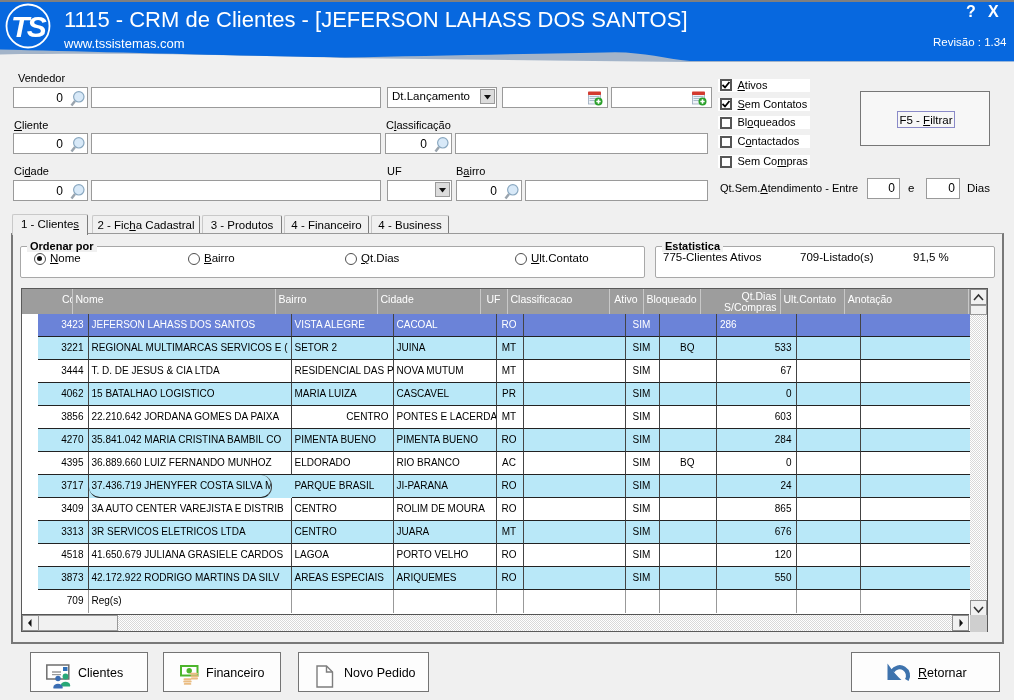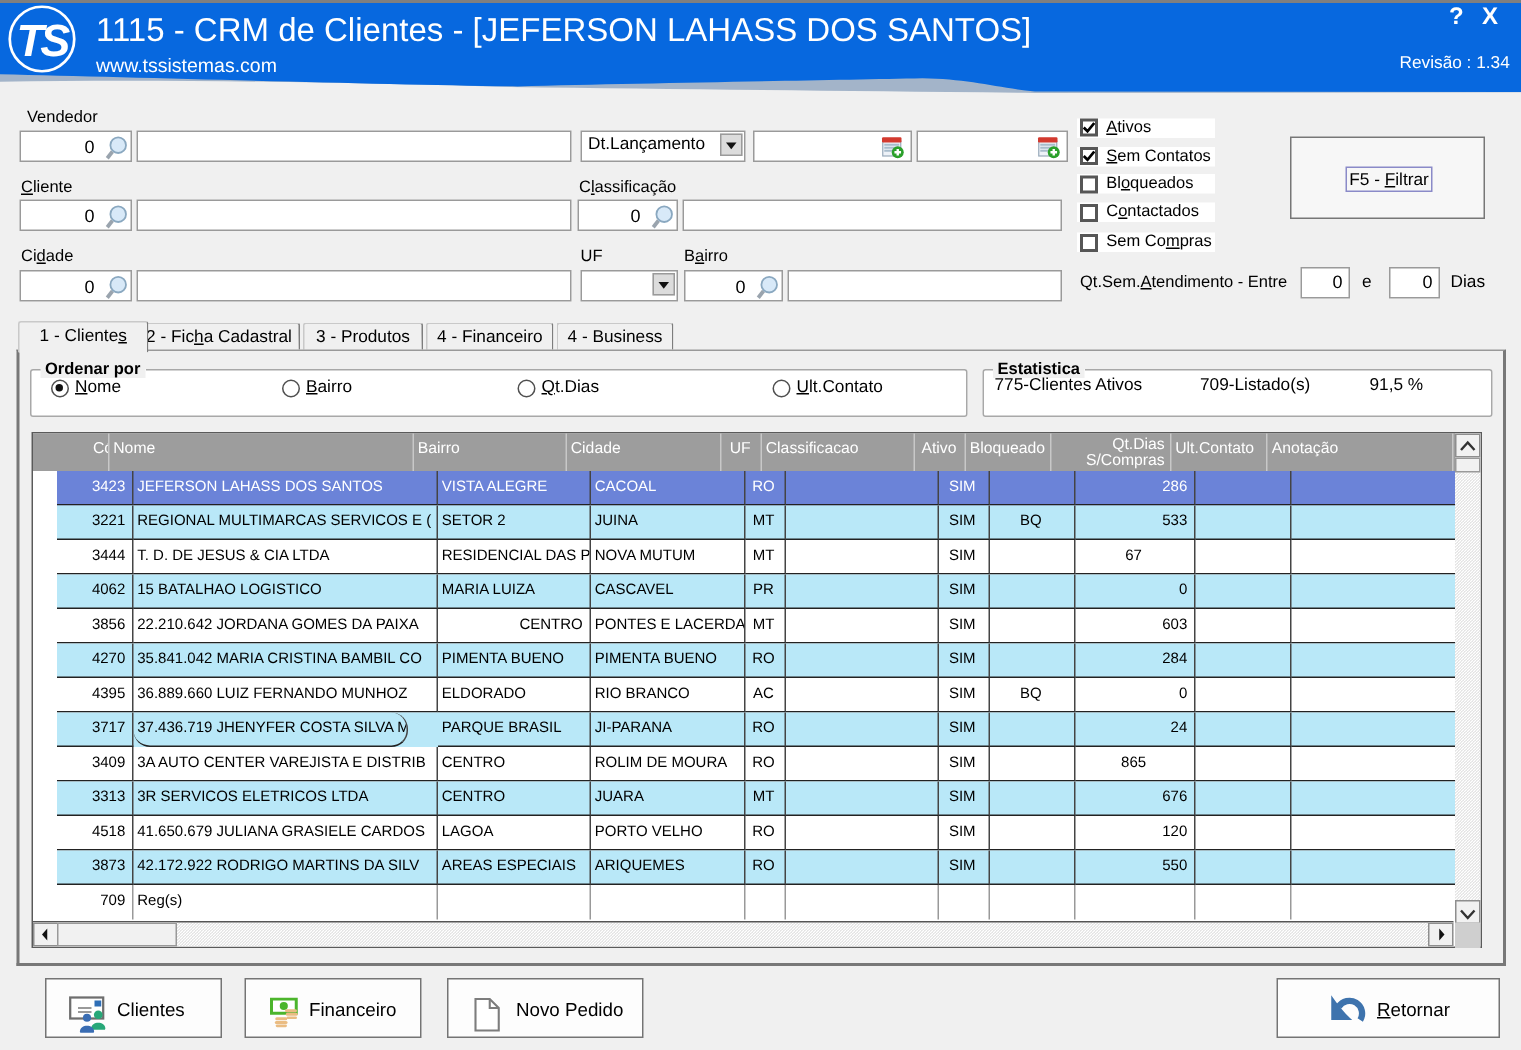--- a/index.html
+++ b/index.html
@@ -195,21 +195,21 @@
   <div class="abs" style="left:36px; top:19px; width:58px; height:17px; border:1px solid #8a8ac8; font-size:11.5px; text-align:center; line-height:16px; white-space:nowrap;">F5 - <u>F</u>iltrar</div>
 </div>
 
 <div class="abs lbl" style="left:720px; top:182px; font-size:11px;">Qt.Sem.<u>A</u>tendimento - Entre</div>
 <div class="inp" style="left:867px; top:178px; width:33px; height:21px; font-size:12px; text-align:right; padding-right:4px; line-height:19px;">0</div>
 <div class="abs lbl" style="left:908px; top:182px; font-size:11.5px;">e</div>
 <div class="inp" style="left:926px; top:178px; width:34px; height:21px; font-size:12px; text-align:right; padding-right:4px; line-height:19px;">0</div>
 <div class="abs lbl" style="left:967px; top:182px; font-size:11.5px;">Dias</div>
 
 <div class="abs" id="tabs" style="left:10px; top:214px; width:993px; height:20px; font-size:12px;">
-  <div class="tab active" style="left:2px; width:87px;">1 - Cliente<u>s</u></div>
+  <div class="tab active" style="left:2px; width:76px;">1 - Cliente<u>s</u></div>
   <div class="tab" style="left:82px; width:108px;">2 - Fic<u>h</u>a Cadastral</div>
   <div class="tab" style="left:192px; width:80px;">3 - Produtos</div>
   <div class="tab" style="left:274px; width:85px;">4 - Financeiro</div>
   <div class="tab" style="left:361px; width:78px;">4 - Business</div>
 </div>
 
 <div class="abs" id="panel" style="left:11px; top:233px; width:993px; height:411px; background:#f0f0f0; border:2px solid #787878; border-top:1px solid #999;"></div>
 
 <fieldset class="abs gbox" style="left:20px; top:240px; width:625px; height:38px;">
   <legend>Ordenar por</legend>
@@ -242,21 +242,21 @@
 </div>
 <div class="trow sel" style="top:25px;">
 <div class="tc" style="left:0px; width:50.5px; text-align:right;">3423</div>
 <div class="tc" style="left:50.5px; width:203.0px; text-align:left;">JEFERSON LAHASS DOS SANTOS</div>
 <div class="tc" style="left:253.5px; width:102.0px; text-align:left;">VISTA ALEGRE</div>
 <div class="tc" style="left:355.5px; width:103.0px; text-align:left;">CACOAL</div>
 <div class="tc" style="left:458.5px; width:27.0px; text-align:center;">RO</div>
 <div class="tc" style="left:485.5px; width:102.0px; text-align:left;"></div>
 <div class="tc" style="left:587.5px; width:34.0px; text-align:center;">SIM</div>
 <div class="tc" style="left:621.5px; width:57.5px; text-align:center;"></div>
-<div class="tc" style="left:679px; width:79.5px; text-align:right;">286</div>
+<div class="tc" style="left:679px; width:79.5px; text-align:left;">286</div>
 <div class="tc" style="left:758.5px; width:64.29999999999995px; text-align:left;"></div>
 <div class="tc" style="left:822.8px; width:124.20000000000005px; text-align:left;"></div>
 </div>
 <div class="trow blue" style="top:48px;">
 <div class="tc" style="left:0px; width:50.5px; text-align:right;">3221</div>
 <div class="tc" style="left:50.5px; width:203.0px; text-align:left;">REGIONAL MULTIMARCAS SERVICOS E (</div>
 <div class="tc" style="left:253.5px; width:102.0px; text-align:left;">SETOR 2</div>
 <div class="tc" style="left:355.5px; width:103.0px; text-align:left;">JUINA</div>
 <div class="tc" style="left:458.5px; width:27.0px; text-align:center;">MT</div>
 <div class="tc" style="left:485.5px; width:102.0px; text-align:left;"></div>
@@ -268,21 +268,21 @@
 </div>
 <div class="trow white" style="top:71px;">
 <div class="tc" style="left:0px; width:50.5px; text-align:right;">3444</div>
 <div class="tc" style="left:50.5px; width:203.0px; text-align:left;">T. D. DE JESUS &amp; CIA LTDA</div>
 <div class="tc" style="left:253.5px; width:102.0px; text-align:left;">RESIDENCIAL DAS P</div>
 <div class="tc" style="left:355.5px; width:103.0px; text-align:left;">NOVA MUTUM</div>
 <div class="tc" style="left:458.5px; width:27.0px; text-align:center;">MT</div>
 <div class="tc" style="left:485.5px; width:102.0px; text-align:left;"></div>
 <div class="tc" style="left:587.5px; width:34.0px; text-align:center;">SIM</div>
 <div class="tc" style="left:621.5px; width:57.5px; text-align:center;"></div>
-<div class="tc" style="left:679px; width:79.5px; text-align:center;">67</div>
+<div class="tc" style="left:679px; width:79.5px; text-align:right;">67</div>
 <div class="tc" style="left:758.5px; width:64.29999999999995px; text-align:left;"></div>
 <div class="tc" style="left:822.8px; width:124.20000000000005px; text-align:left;"></div>
 </div>
 <div class="trow blue" style="top:94px;">
 <div class="tc" style="left:0px; width:50.5px; text-align:right;">4062</div>
 <div class="tc" style="left:50.5px; width:203.0px; text-align:left;">15 BATALHAO LOGISTICO</div>
 <div class="tc" style="left:253.5px; width:102.0px; text-align:left;">MARIA LUIZA</div>
 <div class="tc" style="left:355.5px; width:103.0px; text-align:left;">CASCAVEL</div>
 <div class="tc" style="left:458.5px; width:27.0px; text-align:center;">PR</div>
 <div class="tc" style="left:485.5px; width:102.0px; text-align:left;"></div>
@@ -346,21 +346,21 @@
 </div>
 <div class="trow white" style="top:209px;">
 <div class="tc" style="left:0px; width:50.5px; text-align:right;">3409</div>
 <div class="tc" style="left:50.5px; width:203.0px; text-align:left;">3A AUTO CENTER VAREJISTA E DISTRIB</div>
 <div class="tc" style="left:253.5px; width:102.0px; text-align:left;">CENTRO</div>
 <div class="tc" style="left:355.5px; width:103.0px; text-align:left;">ROLIM DE MOURA</div>
 <div class="tc" style="left:458.5px; width:27.0px; text-align:center;">RO</div>
 <div class="tc" style="left:485.5px; width:102.0px; text-align:left;"></div>
 <div class="tc" style="left:587.5px; width:34.0px; text-align:center;">SIM</div>
 <div class="tc" style="left:621.5px; width:57.5px; text-align:center;"></div>
-<div class="tc" style="left:679px; width:79.5px; text-align:center;">865</div>
+<div class="tc" style="left:679px; width:79.5px; text-align:right;">865</div>
 <div class="tc" style="left:758.5px; width:64.29999999999995px; text-align:left;"></div>
 <div class="tc" style="left:822.8px; width:124.20000000000005px; text-align:left;"></div>
 </div>
 <div class="trow blue" style="top:232px;">
 <div class="tc" style="left:0px; width:50.5px; text-align:right;">3313</div>
 <div class="tc" style="left:50.5px; width:203.0px; text-align:left;">3R SERVICOS ELETRICOS LTDA</div>
 <div class="tc" style="left:253.5px; width:102.0px; text-align:left;">CENTRO</div>
 <div class="tc" style="left:355.5px; width:103.0px; text-align:left;">JUARA</div>
 <div class="tc" style="left:458.5px; width:27.0px; text-align:center;">MT</div>
 <div class="tc" style="left:485.5px; width:102.0px; text-align:left;"></div>

